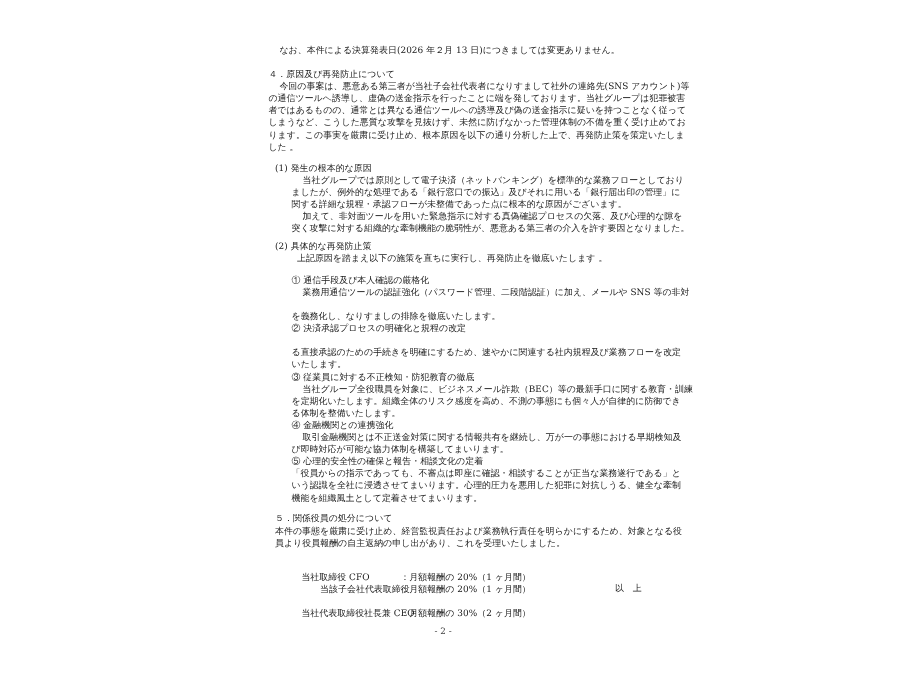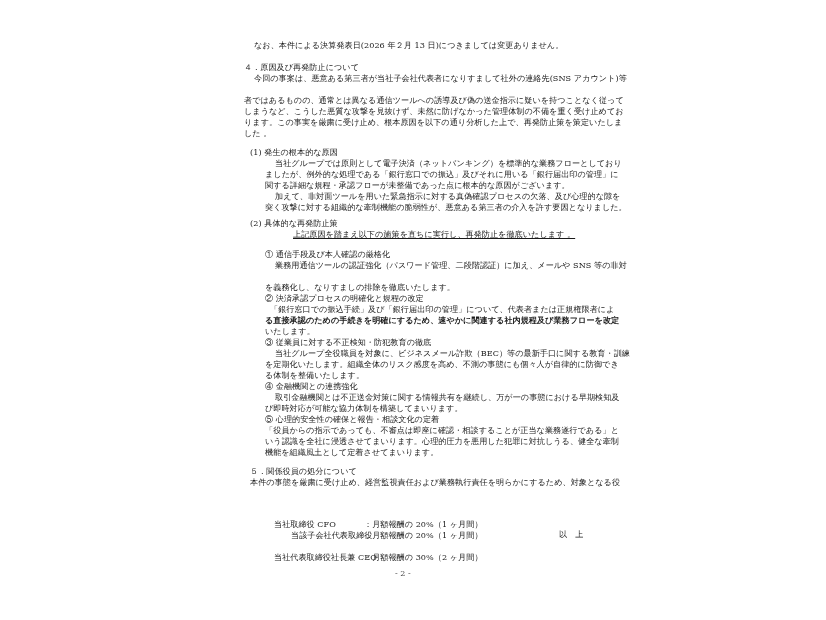--- a/index.html
+++ b/index.html
@@ -11,60 +11,61 @@
 </style>
 </head>
 <body>
 
 <div class="page">
 
   <div class="ln" style="left:254px;top:40px;">なお、本件による決算発表日(2026 年２月 13 日)につきましては変更ありません。</div>
 
   <div class="ln" style="left:244px;top:62px;">４．原因及び再発防止について</div>
   <div class="ln" style="left:254px;top:73px;">今回の事案は、悪意ある第三者が当社子会社代表者になりすまして社外の連絡先(SNS アカウント)等</div>
+  <div class="ln" style="left:244px;top:84px;">の通信ツールへ誘導し、虚偽の送金指示を行ったことに端を発しております。当社グループは犯罪被害</div>
   <div class="ln" style="left:244px;top:95px;">者ではあるものの、通常とは異なる通信ツールへの誘導及び偽の送金指示に疑いを持つことなく従って</div>
   <div class="ln" style="left:244px;top:106px;">しまうなど、こうした悪質な攻撃を見抜けず、未然に防げなかった管理体制の不備を重く受け止めてお</div>
   <div class="ln" style="left:244px;top:117px;">ります。この事実を厳粛に受け止め、根本原因を以下の通り分析した上で、再発防止策を策定いたしま</div>
   <div class="ln" style="left:244px;top:128px;">した 。</div>
 
   <div class="ln" style="left:250px;top:147px;">(1)  発生の根本的な原因</div>
   <div class="ln" style="left:275px;top:158px;">当社グループでは原則として電子決済（ネットバンキング）を標準的な業務フローとしており</div>
   <div class="ln" style="left:265px;top:169px;">ましたが、例外的な処理である「銀行窓口での振込」及びそれに用いる「銀行届出印の管理」に</div>
   <div class="ln" style="left:265px;top:180px;">関する詳細な規程・承認フローが未整備であった点に根本的な原因がございます。</div>
   <div class="ln" style="left:275px;top:191px;">加えて、非対面ツールを用いた緊急指示に対する真偽確認プロセスの欠落、及び心理的な隙を</div>
   <div class="ln" style="left:265px;top:202px;">突く攻撃に対する組織的な牽制機能の脆弱性が、悪意ある第三者の介入を許す要因となりました。</div>
 
   <div class="ln" style="left:250px;top:218px;">(2)  具体的な再発防止策</div>
-  <div class="ln" style="left:293px;top:229px;text-decoration:underline;">上記原因を踏まえ以下の施策を直ちに実行し、再発防止を徹底いたします 。</div>
+  <div class="ln" style="left:270px;top:229px;">上記原因を踏まえ以下の施策を直ちに実行し、再発防止を徹底いたします 。</div>
 
   <div class="ln" style="left:265px;top:249px;">①  通信手段及び本人確認の厳格化</div>
   <div class="ln" style="left:275px;top:260px;">業務用通信ツールの認証強化（パスワード管理、二段階認証）に加え、メールや SNS 等の非対</div>
   <div class="ln" style="left:265px;top:282px;">を義務化し、なりすましの排除を徹底いたします。</div>
 
   <div class="ln" style="left:265px;top:293px;">②  決済承認プロセスの明確化と規程の改定</div>
-  <div class="ln" style="left:270px;top:304px;">「銀行窓口での振込手続」及び「銀行届出印の管理」について、代表者または正規権限者によ</div>
-  <div class="ln" style="left:265px;top:315px;font-weight:bold;">る直接承認のための手続きを明確にするため、速やかに関連する社内規程及び業務フローを改定</div>
+  <div class="ln" style="left:265px;top:315px;">る直接承認のための手続きを明確にするため、速やかに関連する社内規程及び業務フローを改定</div>
   <div class="ln" style="left:265px;top:326px;">いたします。</div>
 
   <div class="ln" style="left:265px;top:337px;">③  従業員に対する不正検知・防犯教育の徹底</div>
   <div class="ln" style="left:275px;top:348px;">当社グループ全役職員を対象に、ビジネスメール詐欺（BEC）等の最新手口に関する教育・訓練</div>
   <div class="ln" style="left:265px;top:359px;">を定期化いたします。組織全体のリスク感度を高め、不測の事態にも個々人が自律的に防御でき</div>
   <div class="ln" style="left:265px;top:370px;text-align:right;">る体制を整備いたします。</div>
 
   <div class="ln" style="left:265px;top:381px;">④  金融機関との連携強化</div>
   <div class="ln" style="left:275px;top:392px;">取引金融機関とは不正送金対策に関する情報共有を継続し、万が一の事態における早期検知及</div>
   <div class="ln" style="left:265px;top:403px;">び即時対応が可能な協力体制を構築してまいります。</div>
 
   <div class="ln" style="left:265px;top:414px;">⑤  心理的安全性の確保と報告・相談文化の定着</div>
   <div class="ln" style="left:265px;top:425px;">「役員からの指示であっても、不審点は即座に確認・相談することが正当な業務遂行である」と</div>
   <div class="ln" style="left:265px;top:436px;">いう認識を全社に浸透させてまいります。心理的圧力を悪用した犯罪に対抗しうる、健全な牽制</div>
   <div class="ln" style="left:265px;top:447px;">機能を組織風土として定着させてまいります。</div>
 
   <div class="ln" style="left:250px;top:466px;">５．関係役員の処分について</div>
   <div class="ln" style="left:250px;top:477px;">本件の事態を厳粛に受け止め、経営監視責任および業務執行責任を明らかにするため、対象となる役</div>
+  <div class="ln" style="left:250px;top:488px;">員より役員報酬の自主返納の申し出があり、これを受理いたしました。</div>
 
   <div class="ln" style="left:274px;top:508px;margin-top:44px;">当社代表取締役社長兼 CEO</div>
   <div class="ln" style="left:364px;top:508px;margin-top:44px;">：月額報酬の 30%（2 ヶ月間）</div>
   <div class="ln" style="left:274px;top:519px;">当社取締役 CFO</div>
   <div class="ln" style="left:364px;top:519px;">：月額報酬の 20%（1 ヶ月間）</div>
   <div class="ln" style="left:274px;top:530px;margin-left:17px;">当該子会社代表取締役</div>
   <div class="ln" style="left:364px;top:530px;">：月額報酬の 20%（1 ヶ月間）</div>
 
   <div class="ln" style="left:559px;top:529px;">以　上</div>
 

